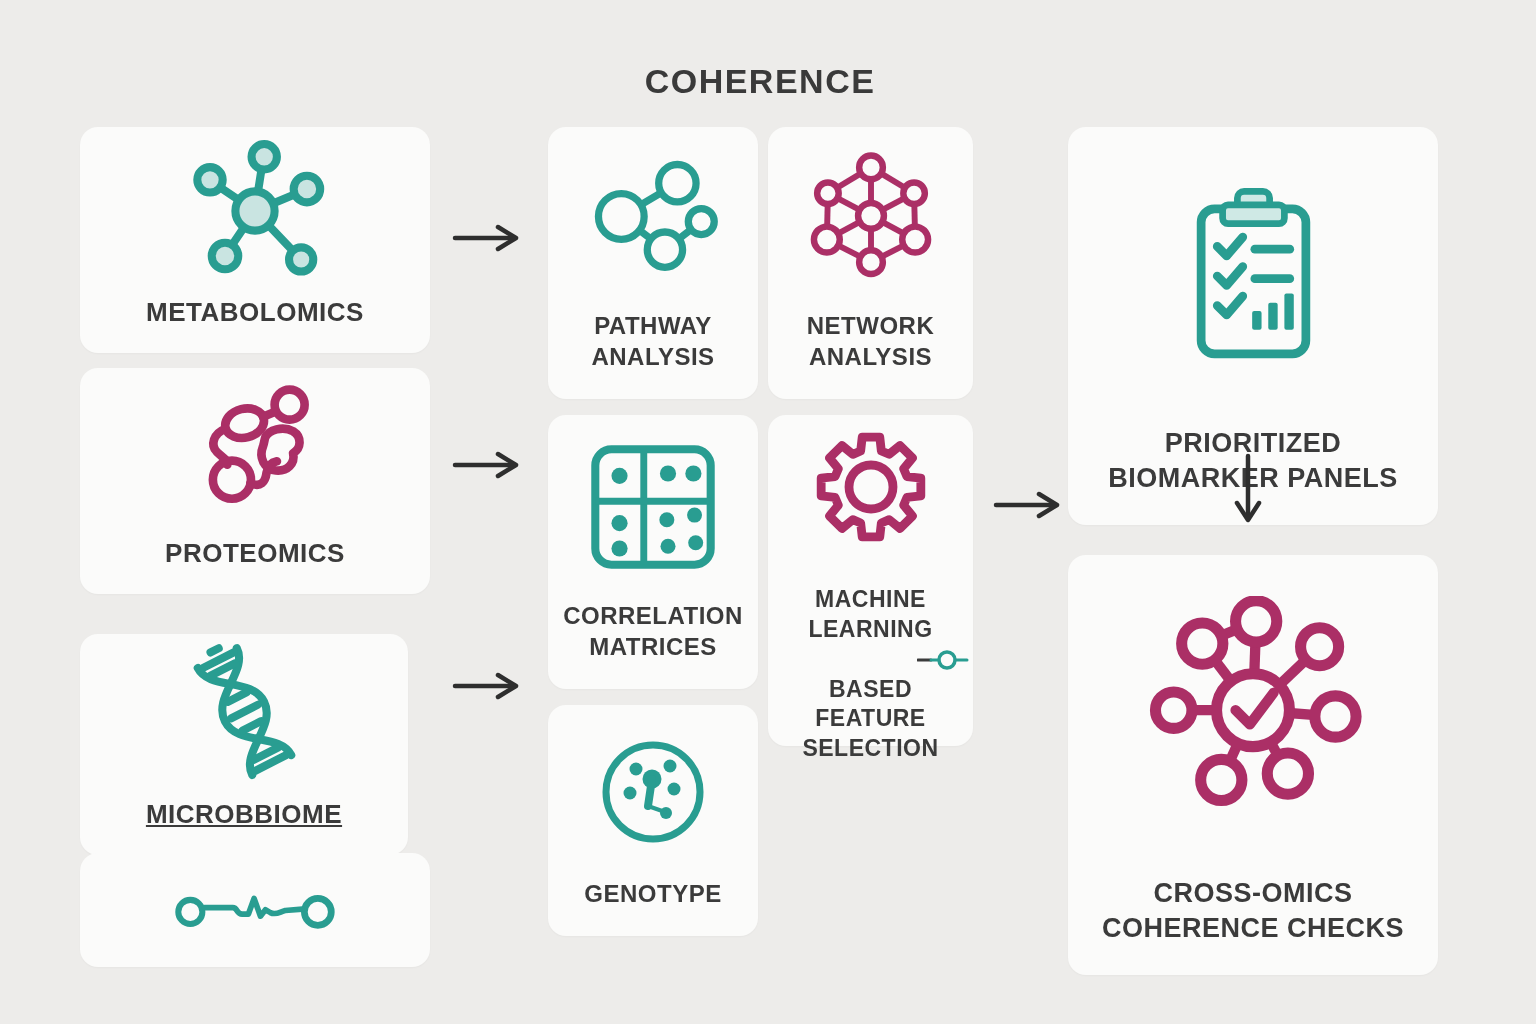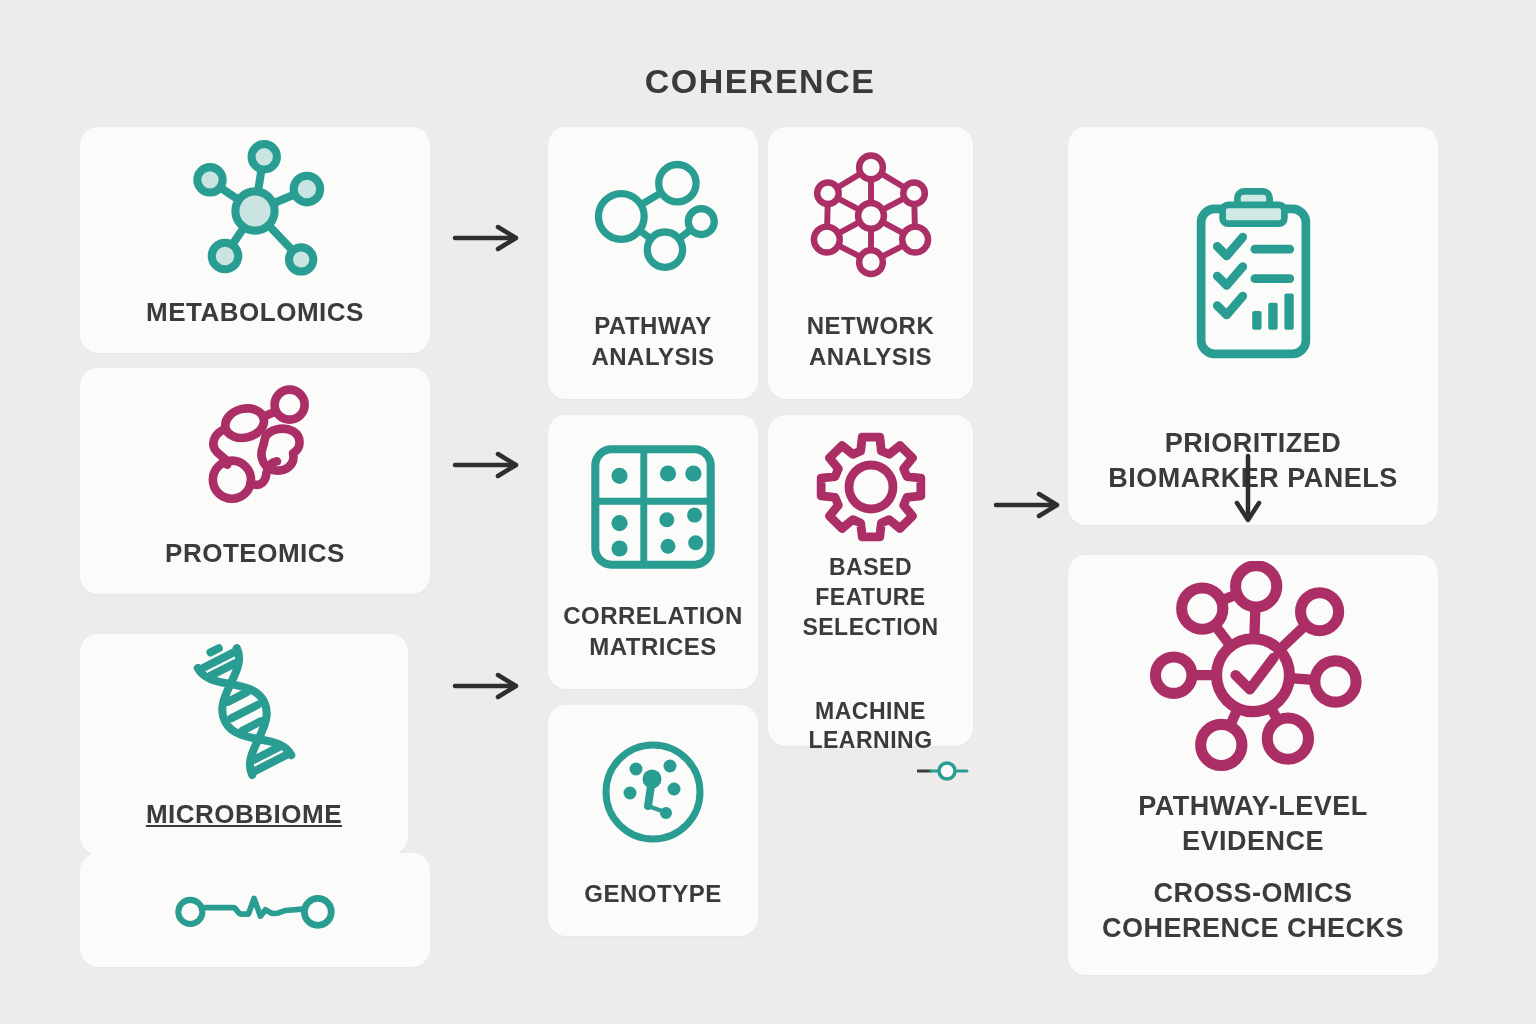--- a/index.html
+++ b/index.html
@@ -224,32 +224,32 @@
 MATRICES</div>
   </div>
 
   <div class="card" id="card-ml">
     <div class="icon-wrap">
       <svg width="132" height="132" viewBox="0 0 120 120" fill="none">
         <path d="M92.7,69.4 L105.3,68 L105.3,52 L92.7,50.6 L89.7,43.5 L97.7,33.6 L86.4,22.3 L76.5,30.2 L69.4,27.3 L68,14.7 L52,14.7 L50.6,27.3 L43.5,30.3 L33.6,22.3 L22.3,33.6 L30.3,43.5 L27.3,50.6 L14.7,52 L14.7,68 L27.3,69.4 L30.3,76.5 L22.3,86.4 L33.6,97.7 L43.5,89.7 L50.6,92.7 L52,105.3 L68,105.3 L69.4,92.7 L76.5,89.7 L86.4,97.7 L97.7,86.4 L89.7,76.5 Z" stroke="#ab2f66" stroke-width="8" stroke-linejoin="round"></path>
         <circle cx="60" cy="60" r="20" stroke="#ab2f66" stroke-width="8"></circle>
       </svg>
     </div>
-    <div class="card-label ml-label-bottom">BASED
-FEATURE
-SELECTION</div>
     <div class="card-label ml-label-top">
       <span style="white-space:pre-line;">MACHINE
 LEARNING</span>
       <svg class="ml-node-glyph" viewBox="0 0 52 22" fill="none">
         <line x1="1" y1="11" x2="14" y2="11" stroke="#3b3b3b" stroke-width="3" stroke-linecap="round"></line>
         <line x1="14" y1="11" x2="50" y2="11" stroke="#299d91" stroke-width="3" stroke-linecap="round"></line>
         <circle cx="30" cy="11" r="8" stroke="#299d91" stroke-width="3.5" fill="#fbfbfa"></circle>
       </svg>
     </div>
+    <div class="card-label ml-label-bottom">BASED
+FEATURE
+SELECTION</div>
   </div>
 
   <div class="card" id="card-genotype">
     <div class="icon-wrap">
       <svg width="130" height="130" viewBox="0 0 130 130" fill="none">
         <circle cx="65" cy="65" r="47" stroke="#299d91" stroke-width="7"></circle>
         <g fill="#299d91">
           <circle cx="48" cy="42" r="6.5"></circle>
           <circle cx="82" cy="39" r="6.5"></circle>
           <circle cx="42" cy="66" r="6.5"></circle>
@@ -307,22 +307,20 @@
           <circle cx="38" cy="30" r="13"></circle>
           <circle cx="112" cy="32" r="12"></circle>
           <circle cx="20" cy="72" r="11.5"></circle>
           <circle cx="122" cy="76" r="13"></circle>
           <circle cx="50" cy="116" r="13"></circle>
           <circle cx="92" cy="112" r="13"></circle>
         </g>
         <polyline points="59,72 68,81 83,61" stroke="#ab2f66" stroke-width="6.5" stroke-linecap="round" stroke-linejoin="round"></polyline>
       </svg>
     </div>
-    <div class="card-label primary">PATHWAY-LEVEL
-EVIDENCE</div>
     <div class="card-label secondary">CROSS-OMICS
 COHERENCE CHECKS</div>
   </div>
 
   <svg class="arrow" id="arrow-1" width="72" height="30" viewBox="0 0 72 30" fill="none">
     <line x1="3" y1="15" x2="58" y2="15" stroke="#2e2e2e" stroke-width="4.5" stroke-linecap="round"></line>
     <polyline points="46,4 64,15 46,26" stroke="#2e2e2e" stroke-width="4.5" stroke-linecap="round" stroke-linejoin="round"></polyline>
   </svg>
   <svg class="arrow" id="arrow-2" width="72" height="30" viewBox="0 0 72 30" fill="none">
     <line x1="3" y1="15" x2="58" y2="15" stroke="#2e2e2e" stroke-width="4.5" stroke-linecap="round"></line>

